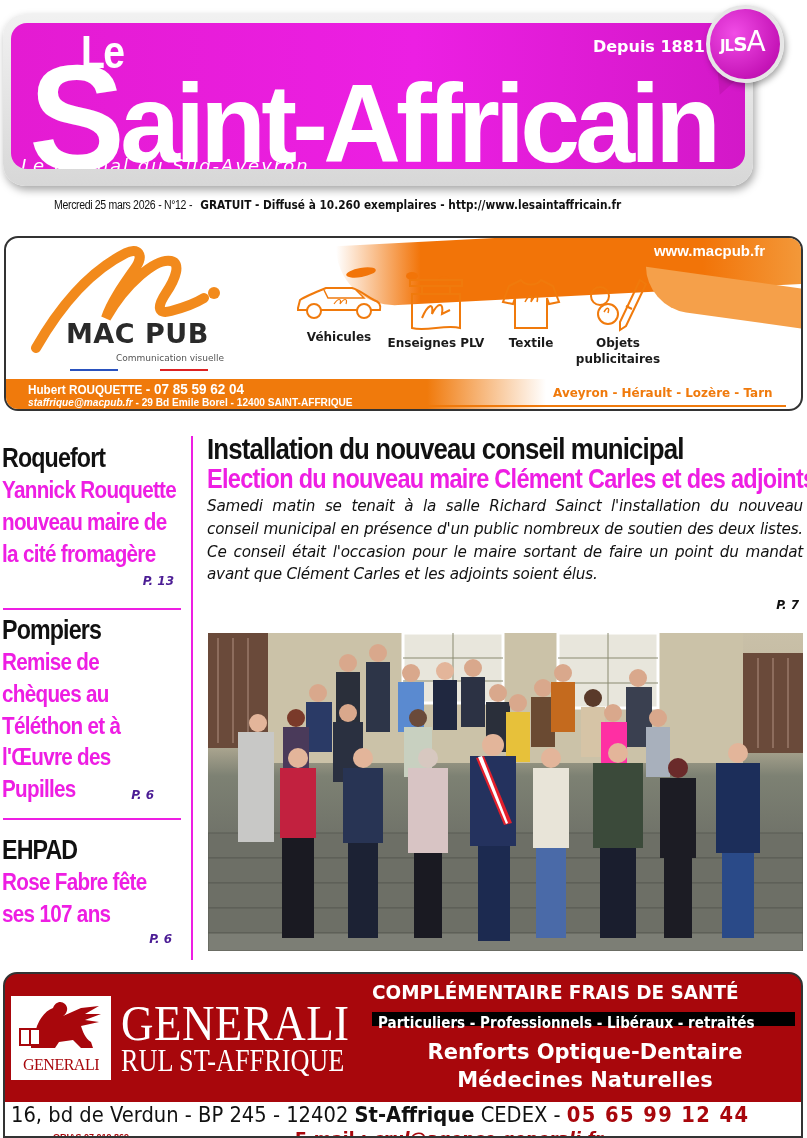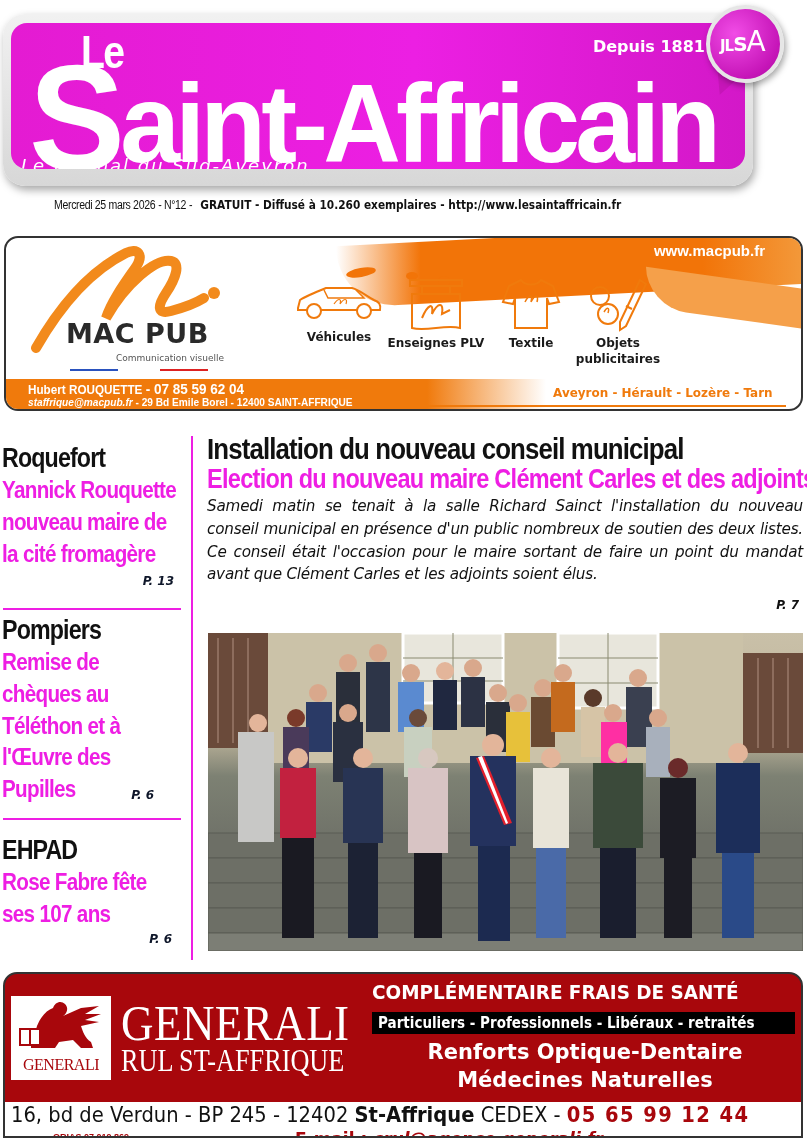--- a/index.html
+++ b/index.html
@@ -139,21 +139,21 @@
     letter-spacing: -1px; line-height: 1.1;
     transform: scaleX(0.86); transform-origin: left; white-space: nowrap;
   }
   .brief .head {
     font-family: "Liberation Sans", sans-serif; font-weight: bold; font-size: 24px; color: #ee1ee3;
     line-height: 1.33; letter-spacing: -0.8px;
     transform: scaleX(0.86); transform-origin: left; white-space: nowrap;
   }
   .brief .page {
     position: absolute; right: 8px;
-    font-family: "DejaVu Sans", sans-serif; font-weight: bold; font-style: italic; font-size: 12px; color: #0f172a;
+    font-family: "DejaVu Sans", sans-serif; font-weight: bold; font-style: italic; font-size: 12px; color: #4c1d95;
   }
   .hsep { position: absolute; left: 3px; width: 178px; height: 2px; background: #ee1ee3; }
   .vsep { position: absolute; left: 191px; top: 436px; width: 2px; height: 524px; background: #ee1ee3; }
 
   
   .article { position: absolute; left: 207px; top: 432px; width: 596px; }
   .article .title {
     font-family: "Liberation Sans", sans-serif; font-weight: bold; font-size: 30px; color: #111;
     letter-spacing: -1px; white-space: nowrap; transform: scaleX(0.86); transform-origin: left;
   }
@@ -199,21 +199,21 @@
     position: absolute; left: 116px; top: 68px;
     font-family: "Liberation Serif", serif; font-size: 32px; color: #fff;
     transform: scaleX(0.82); transform-origin: left; white-space: nowrap;
   }
   .gen-h1 {
     position: absolute; left: 367px; top: 6px;
     font-family: "DejaVu Sans", sans-serif; font-weight: bold; font-size: 20px; color: #fff;
     transform: scaleX(0.92); transform-origin: left; white-space: nowrap;
   }
   .gen-tags {
-    position: absolute; left: 367px; top: 38px; width: 423px; height: 22px; background: #000;
+    position: absolute; left: 367px; top: 38px; width: 423px; height: 14px; background: #000;
     font-family: "DejaVu Sans", sans-serif; font-weight: bold; font-size: 15px; color: #fff;
     padding-left: 6px; line-height: 22px; white-space: nowrap;
   }
   .gen-tags span { display: inline-block; transform: scaleX(0.9); transform-origin: left; }
   .gen-l1, .gen-l2 {
     position: absolute; width: 420px; left: 370px; text-align: center;
     font-family: "DejaVu Sans", sans-serif; font-weight: bold; font-size: 21px; color: #fff;
   }
   .gen-l1 { top: 66px; }
   .gen-l2 { top: 94px; }

